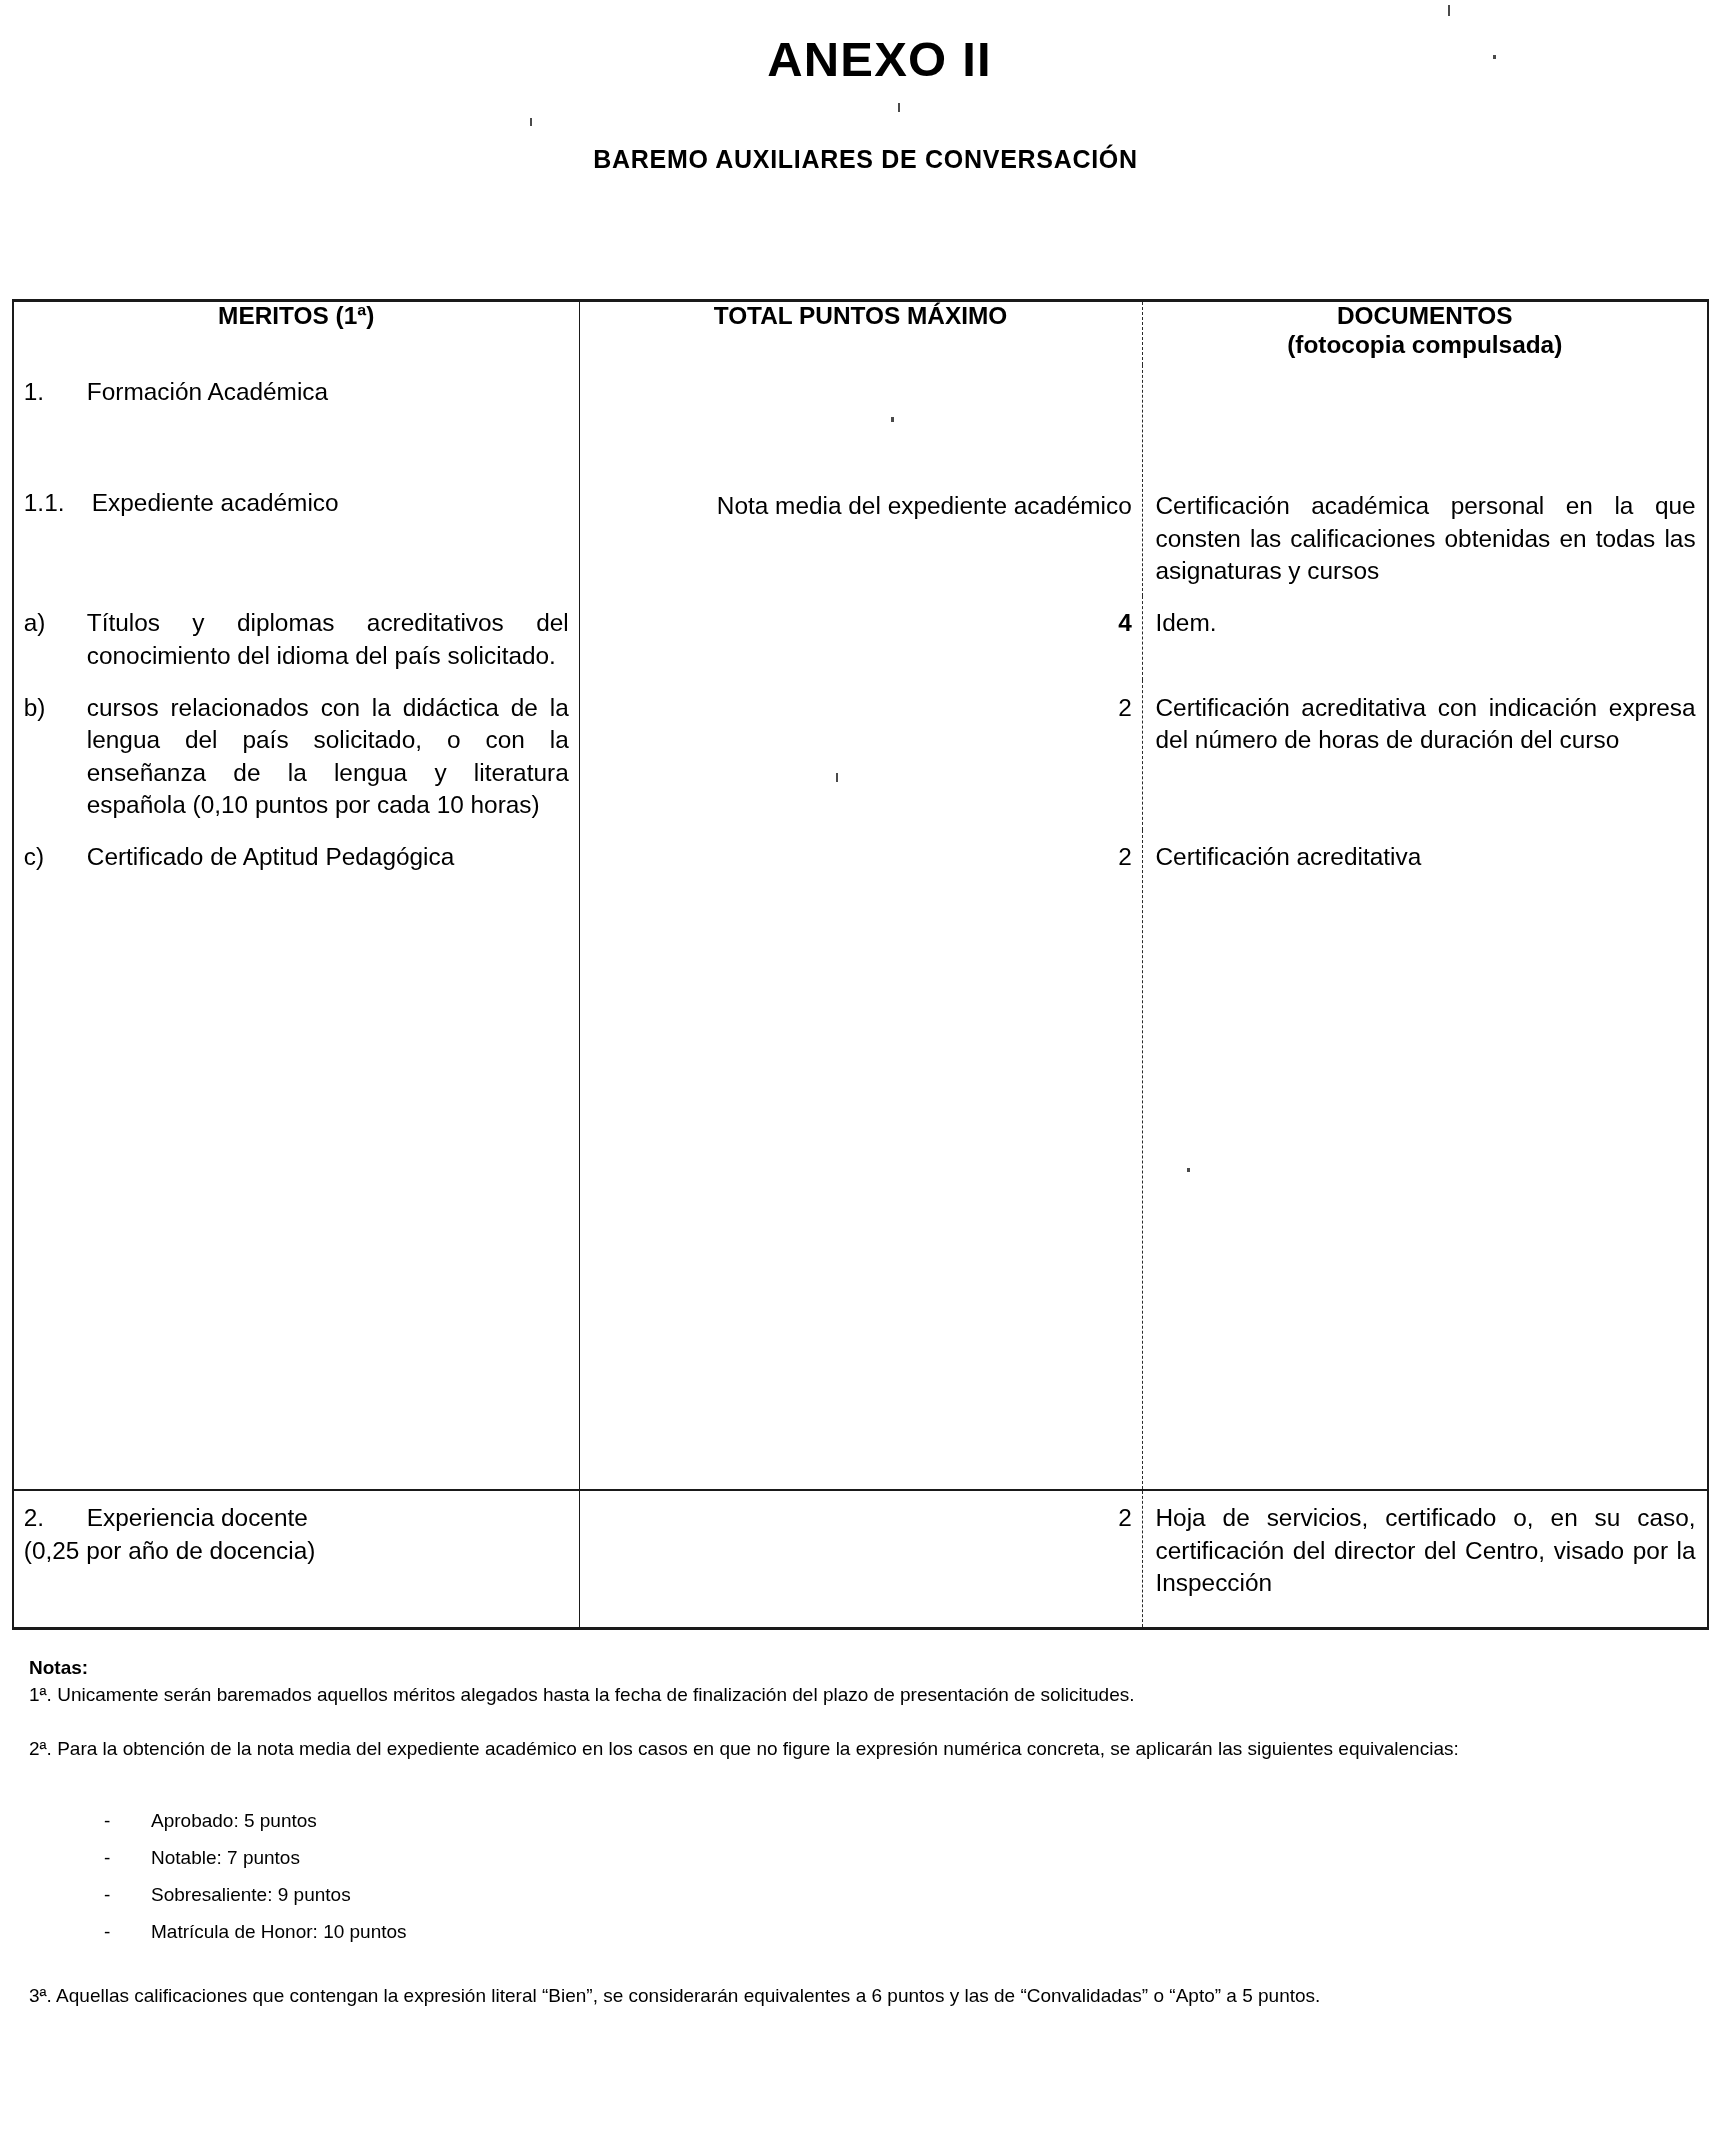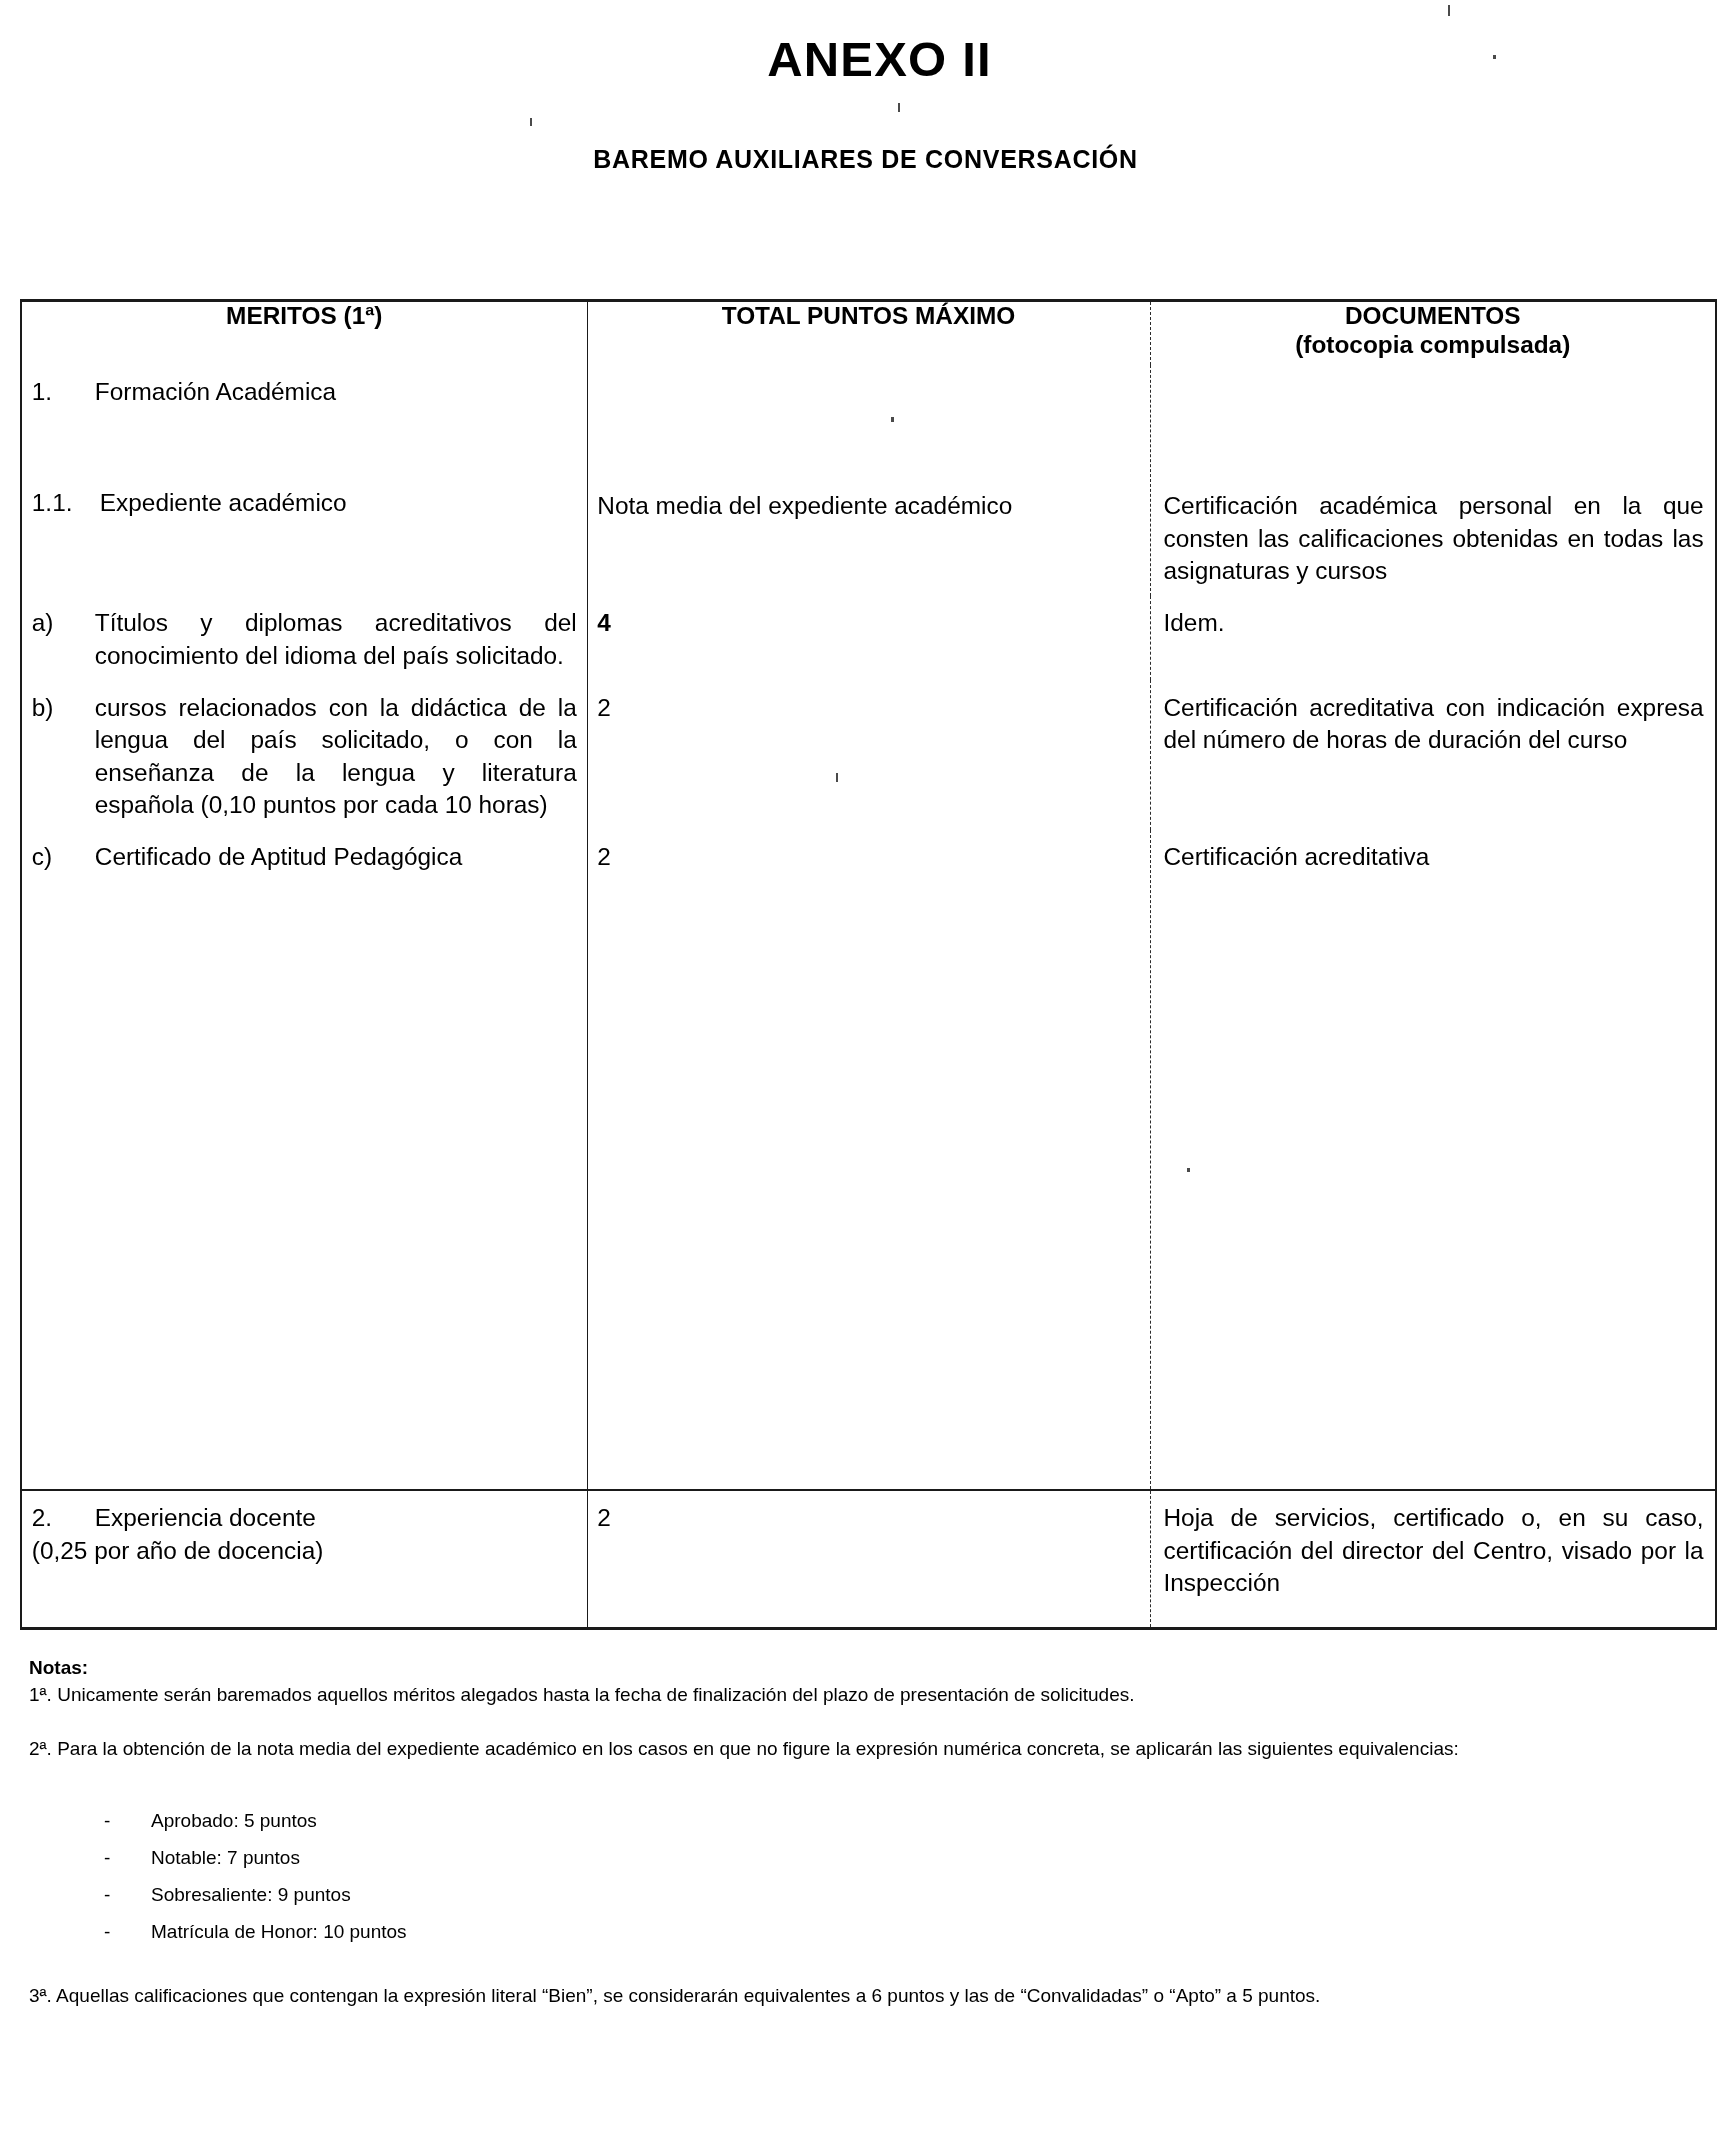--- a/index.html
+++ b/index.html
@@ -45,21 +45,21 @@
 
   
   .speck {
     position: absolute;
     background: #4a4a4a;
   }
 
   
   .table-wrap {
     position: absolute;
-    left: 20px;
+    left: 12px;
     top: 299px;
     width: 1693px;
     height: 1325px;
   }
   table.baremo {
     border-collapse: collapse;
     table-layout: fixed;
     width: 1693px;
     height: 1325px;
   }
@@ -89,21 +89,21 @@
     font-weight: bold;
     vertical-align: middle;
     height: 63px;
     line-height: 1.18;
   }
   thead th.sep-r { border-right: 1.6px solid #1a1a1a; }
   thead th.sep-r-d { border-right: 1.6px dashed #2b2b2b; }
 
   tbody td { font-size: 24.4px; line-height: 1.33; }
   tbody td.col1 { border-right: 1.6px solid #1a1a1a; }
-  tbody td.col2 { border-right: 1.6px dashed #2b2b2b; text-align: left; }
+  tbody td.col2 { border-right: 1.6px dashed #2b2b2b; text-align: right; }
   tbody tr.rule-top > td { border-top: 2.4px solid #1a1a1a; }
 
   .cellpad { padding: 11.4px 9.8px 8.1px 9.8px; }
   .cellpad-r { padding: 11.4px 11.4px 8.1px 13px; }
 
   .item {
     display: flex;
     align-items: flex-start;
   }
   .item .num {

